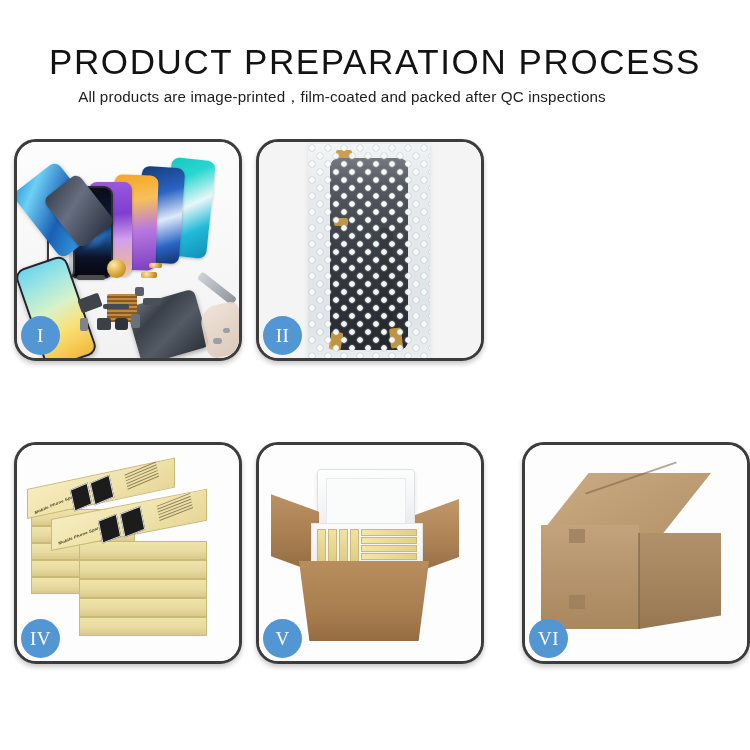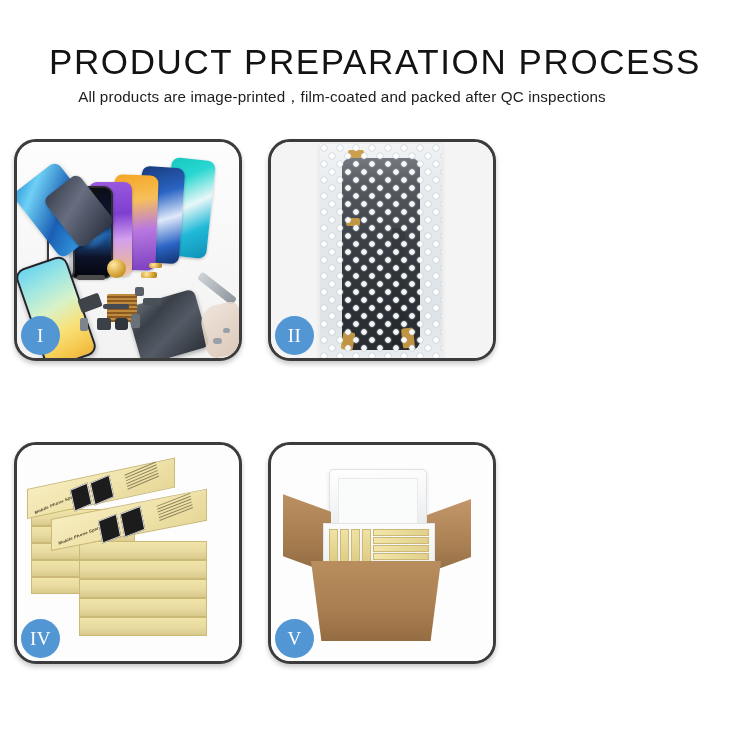--- a/index.html
+++ b/index.html
@@ -64,21 +64,21 @@
     width: 228px;
     height: 222px;
     border: 3px solid #3c3c3c;
     border-radius: 22px;
     background: #fbfbfb;
     box-shadow: 0 3px 5px rgba(0,0,0,0.22);
     overflow: hidden;
     box-sizing: border-box;
   }
   .c0 { left: 0px; }
-  .c1 { left: 254px; }
+  .c1 { left: 242px; }
   .c2 { left: 508px; }
   .r0 { top: 0px; }
   .r1 { top: 303px; }
 
   .scene {
     position: absolute;
     inset: 0;
     overflow: hidden;
     border-radius: 19px;
   }
@@ -393,14 +393,27 @@
         <div class="gbar-h" style="top:0px;"></div>
         <div class="gbar-h" style="top:8px;"></div>
         <div class="gbar-h" style="top:16px;"></div>
         <div class="gbar-h" style="top:24px;"></div>
       </div>
       <div class="carton-body"></div>
     </div>
     <div class="badge">V</div>
   </div>
 
+  <div class="panel r1 c2">
+    <div class="scene">
+      <div class="p6bg"></div>
+      <div class="c-top"></div>
+      <div class="c-side"></div>
+      <div class="c-front"></div>
+      <div class="c-seam" style="left:58px;top:32px;width:96px;height:2px;transform:rotate(-19deg);"></div>
+      <div class="c-tape" style="left:44px;top:84px;width:16px;height:14px;"></div>
+      <div class="c-tape" style="left:44px;top:150px;width:16px;height:14px;"></div>
+      <div class="c-seam" style="left:113px;top:88px;width:2px;height:96px;"></div>
+    </div>
+    <div class="badge">VI</div>
+  </div>
 
 </div>
 
 </body></html>

